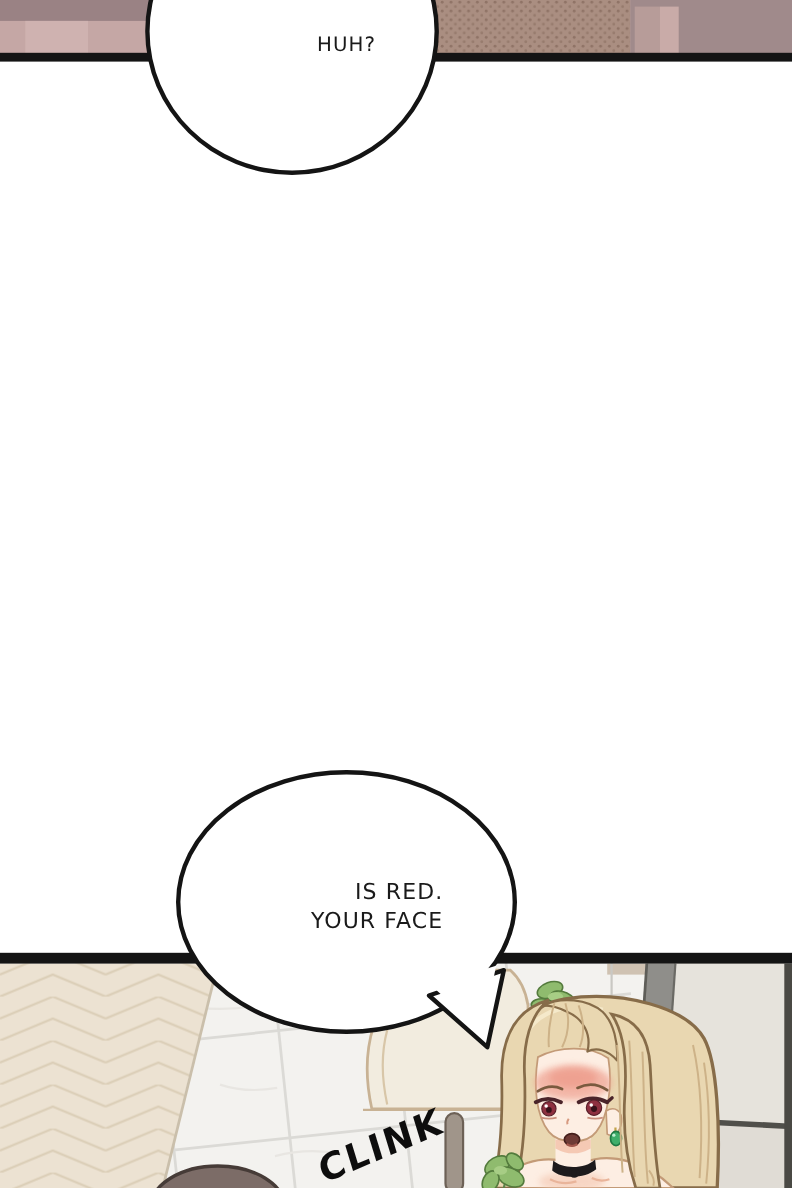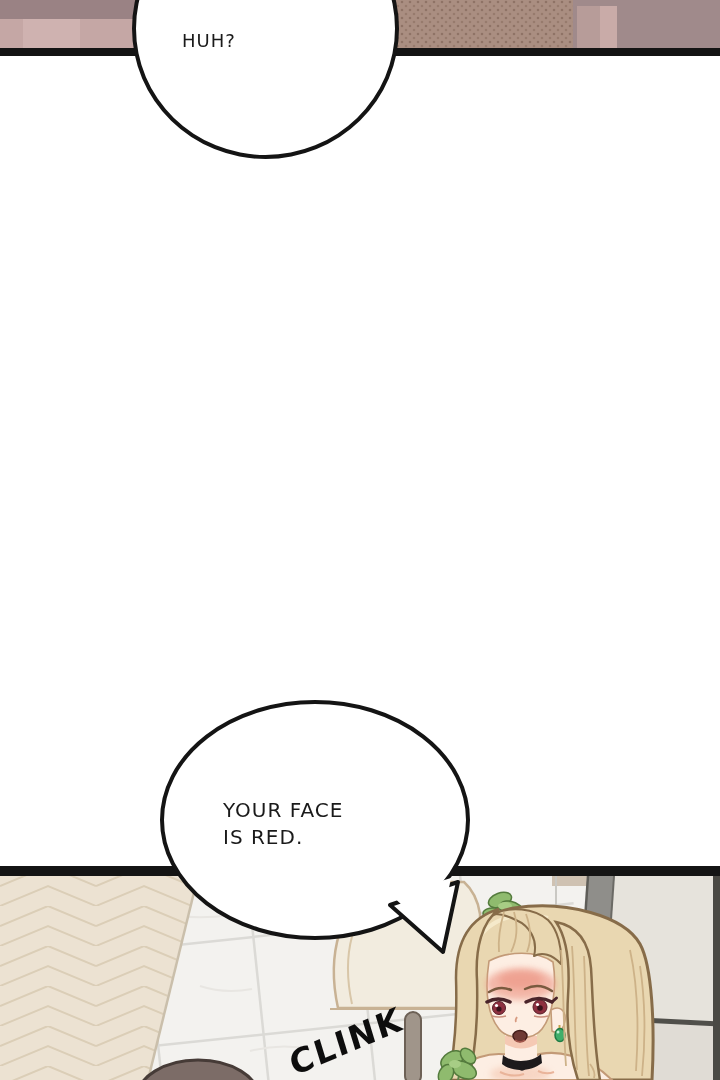--- a/index.html
+++ b/index.html
@@ -1,20 +1,20 @@
 <!DOCTYPE html>
 <html style="--line_black: #141414; --strip_dark: #9a8284; --strip_pink: #c5a7a5; --strip_light: #cfb2b0; --strip_knit: #aa8e81; --strip_knit_dot: #8f7366; --strip_mauve: #a08a8b; --strip_stripe1: #b79c99; --strip_stripe2: #c9aba8; --wood: #ece2d2; --wood_line: #dbceb7; --tile: #f3f2ef; --grout: #dbdad6; --vein: #e8e6e2; --planter_fill: #f2ecdf; --planter_line: #c8b294; --leaf: #8fbb6e; --leaf_dark: #547b3d; --leaf_light: #a7cd85; --pole: #a0958a; --pole_line: #6d6156; --head: #7c6c67; --head_line: #463b37; --door_beige: #cfc2b2; --door_bar: #8f8e8a; --door_bar_edge: #5e5d58; --door_upper: #e6e3dc; --door_lower: #e0dcd5; --door_divider: #504f4a; --door_right_edge: #4a4944; --hair: #e9d7b1; --hair_line: #876c49; --hair_strand: #cdb288; --hair_sheen: #f6ebcd; --skin: #fdeee3; --skin_line: #c39a77; --skin_shadow: #f3c2ab; --blush: #efa090; --blush_deep: #ea8d7b; --brow: #7a5a3f; --lash: #4a242a; --eye_iris: #8e3040; --eye_pupil: #38121a; --mouth: #6e3a35; --choker: #1d1a1c; --earring: #3fae6a; --earring_edge: #1f7a44; --earring_hook: #c2a24b;"><head>
 <meta charset="utf-8">
 <style>
   html,body{margin:0;padding:0;background:#ffffff;}
   .page{position:relative;width:720px;height:1080px;margin:0 auto;background:#fff;overflow:hidden;
         font-family:"DejaVu Sans",sans-serif;}
   .bubble-ellipse{position:absolute;background:#fff;border:4px solid var(--line_black,#141414);
         border-radius:50%;z-index:3;}
-  .bubble-text{position:absolute;z-index:4;text-align:left;color:#1a1a1a;
+  .bubble-text{position:absolute;z-index:4;text-align:right;color:#1a1a1a;
         font-family:"DejaVu Sans",sans-serif;}
   #huh-text{left:182px;top:30px;width:160px;font-size:18px;letter-spacing:1px;}
   #facered-text{left:223px;top:797px;width:180px;font-size:20px;line-height:27px;letter-spacing:1px;}
   #bubble2-svg{position:absolute;left:140px;top:688px;z-index:3;}
   #strip-svg{position:absolute;left:0;top:0;z-index:1;}
   #scene-svg{position:absolute;left:0;top:866px;z-index:1;}
 </style>
 </head>
 <body>
 
@@ -205,17 +205,17 @@
 
   <div class="bubble-ellipse" style="left:132px;top:-102px;width:259px;height:253px;"></div>
   <div class="bubble-text" id="huh-text">HUH?</div>
 
   <svg id="bubble2-svg" width="345" height="290" viewBox="0 0 345 290">
     <ellipse cx="175" cy="132" rx="153" ry="118" stroke-width="4" style="fill:#ffffff;stroke:var(--line_black,#141414)"></ellipse>
     <polygon points="250,217 303,264 318,194" stroke-width="4" stroke-linejoin="round" style="fill:#ffffff;stroke:var(--line_black,#141414)"></polygon>
     <polygon points="252,208 299,250 311,190" fill="#ffffff"></polygon>
   </svg>
   <div class="bubble-text" id="facered-text">
+    <div>IS RED.</div>
     <div>YOUR FACE</div>
-    <div>IS RED.</div>
   </div>
 
 </div>
 
 </body></html>

